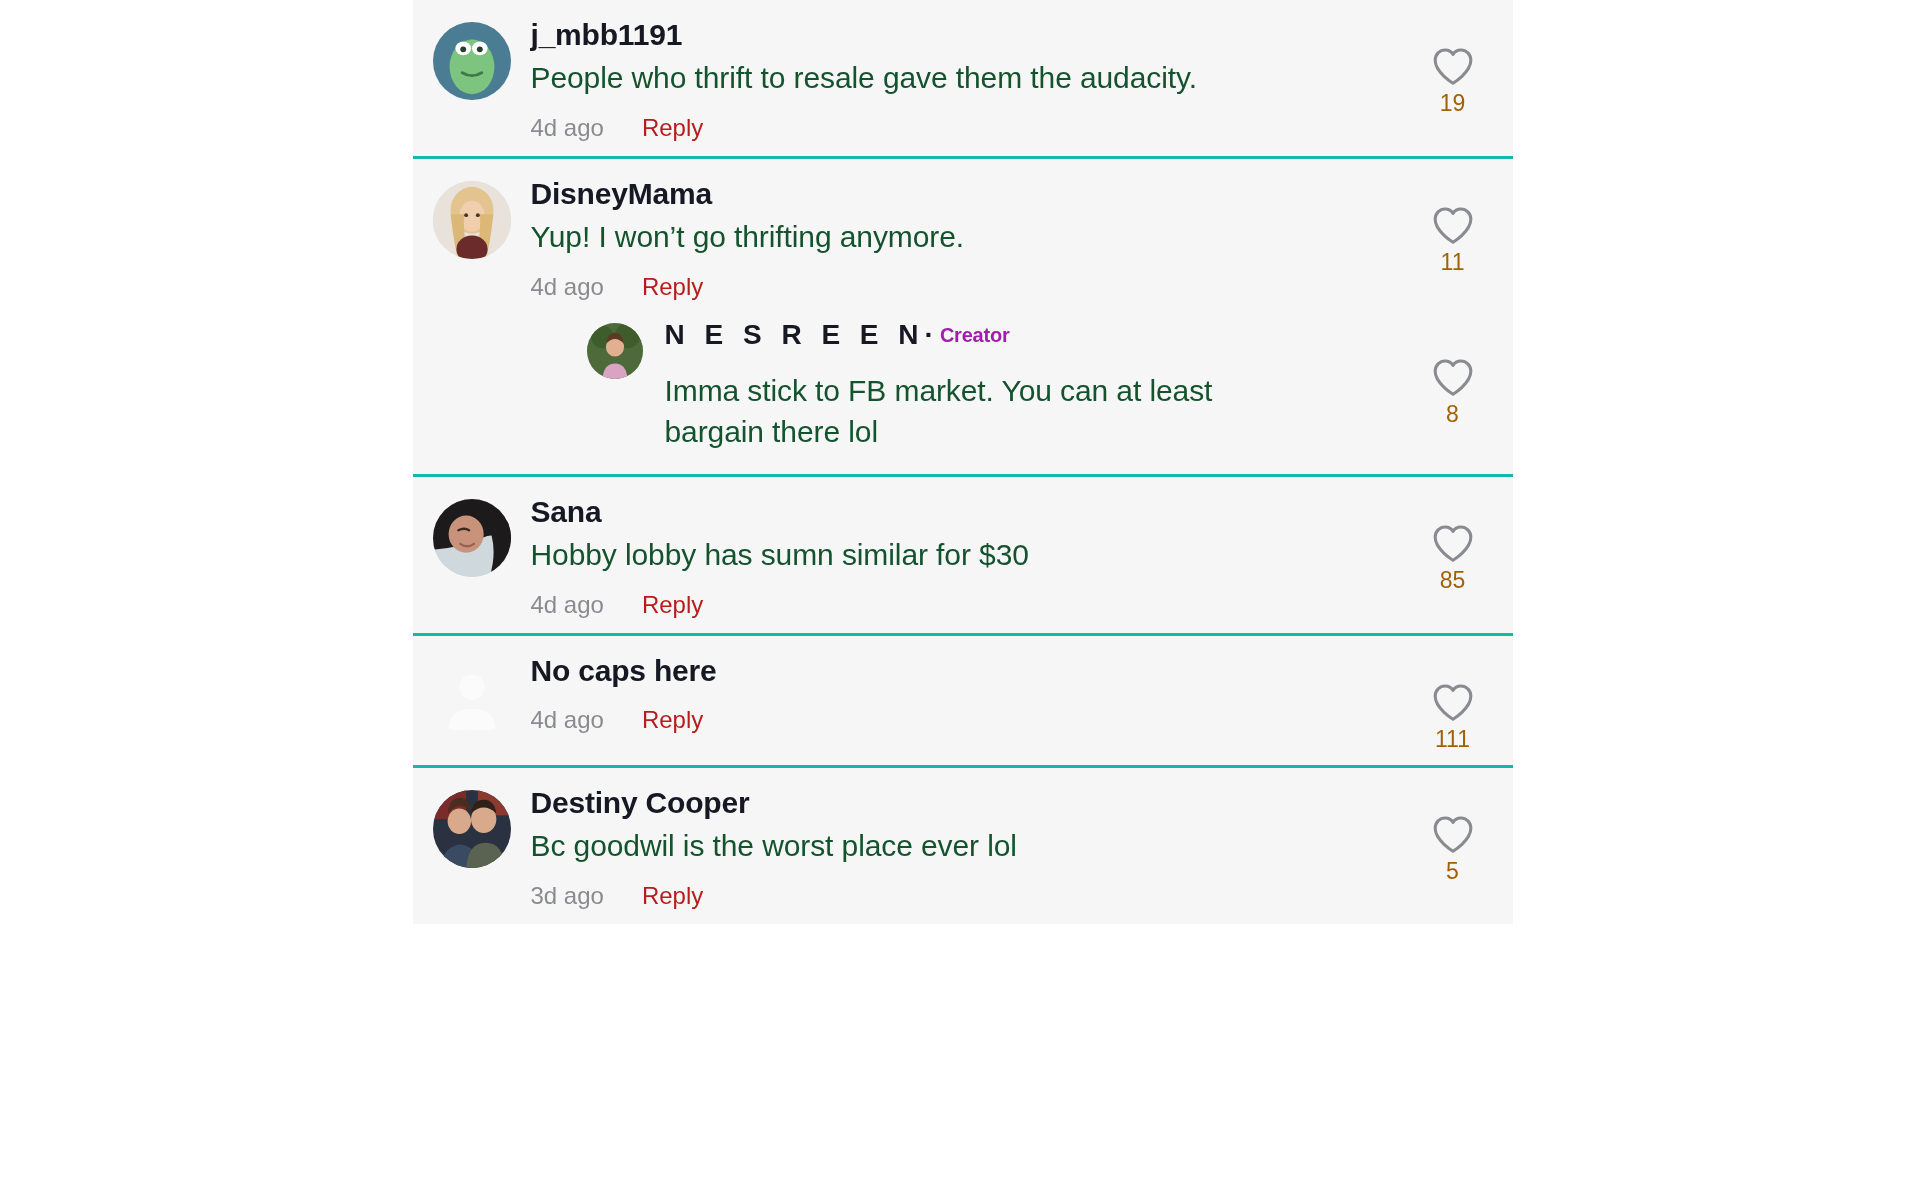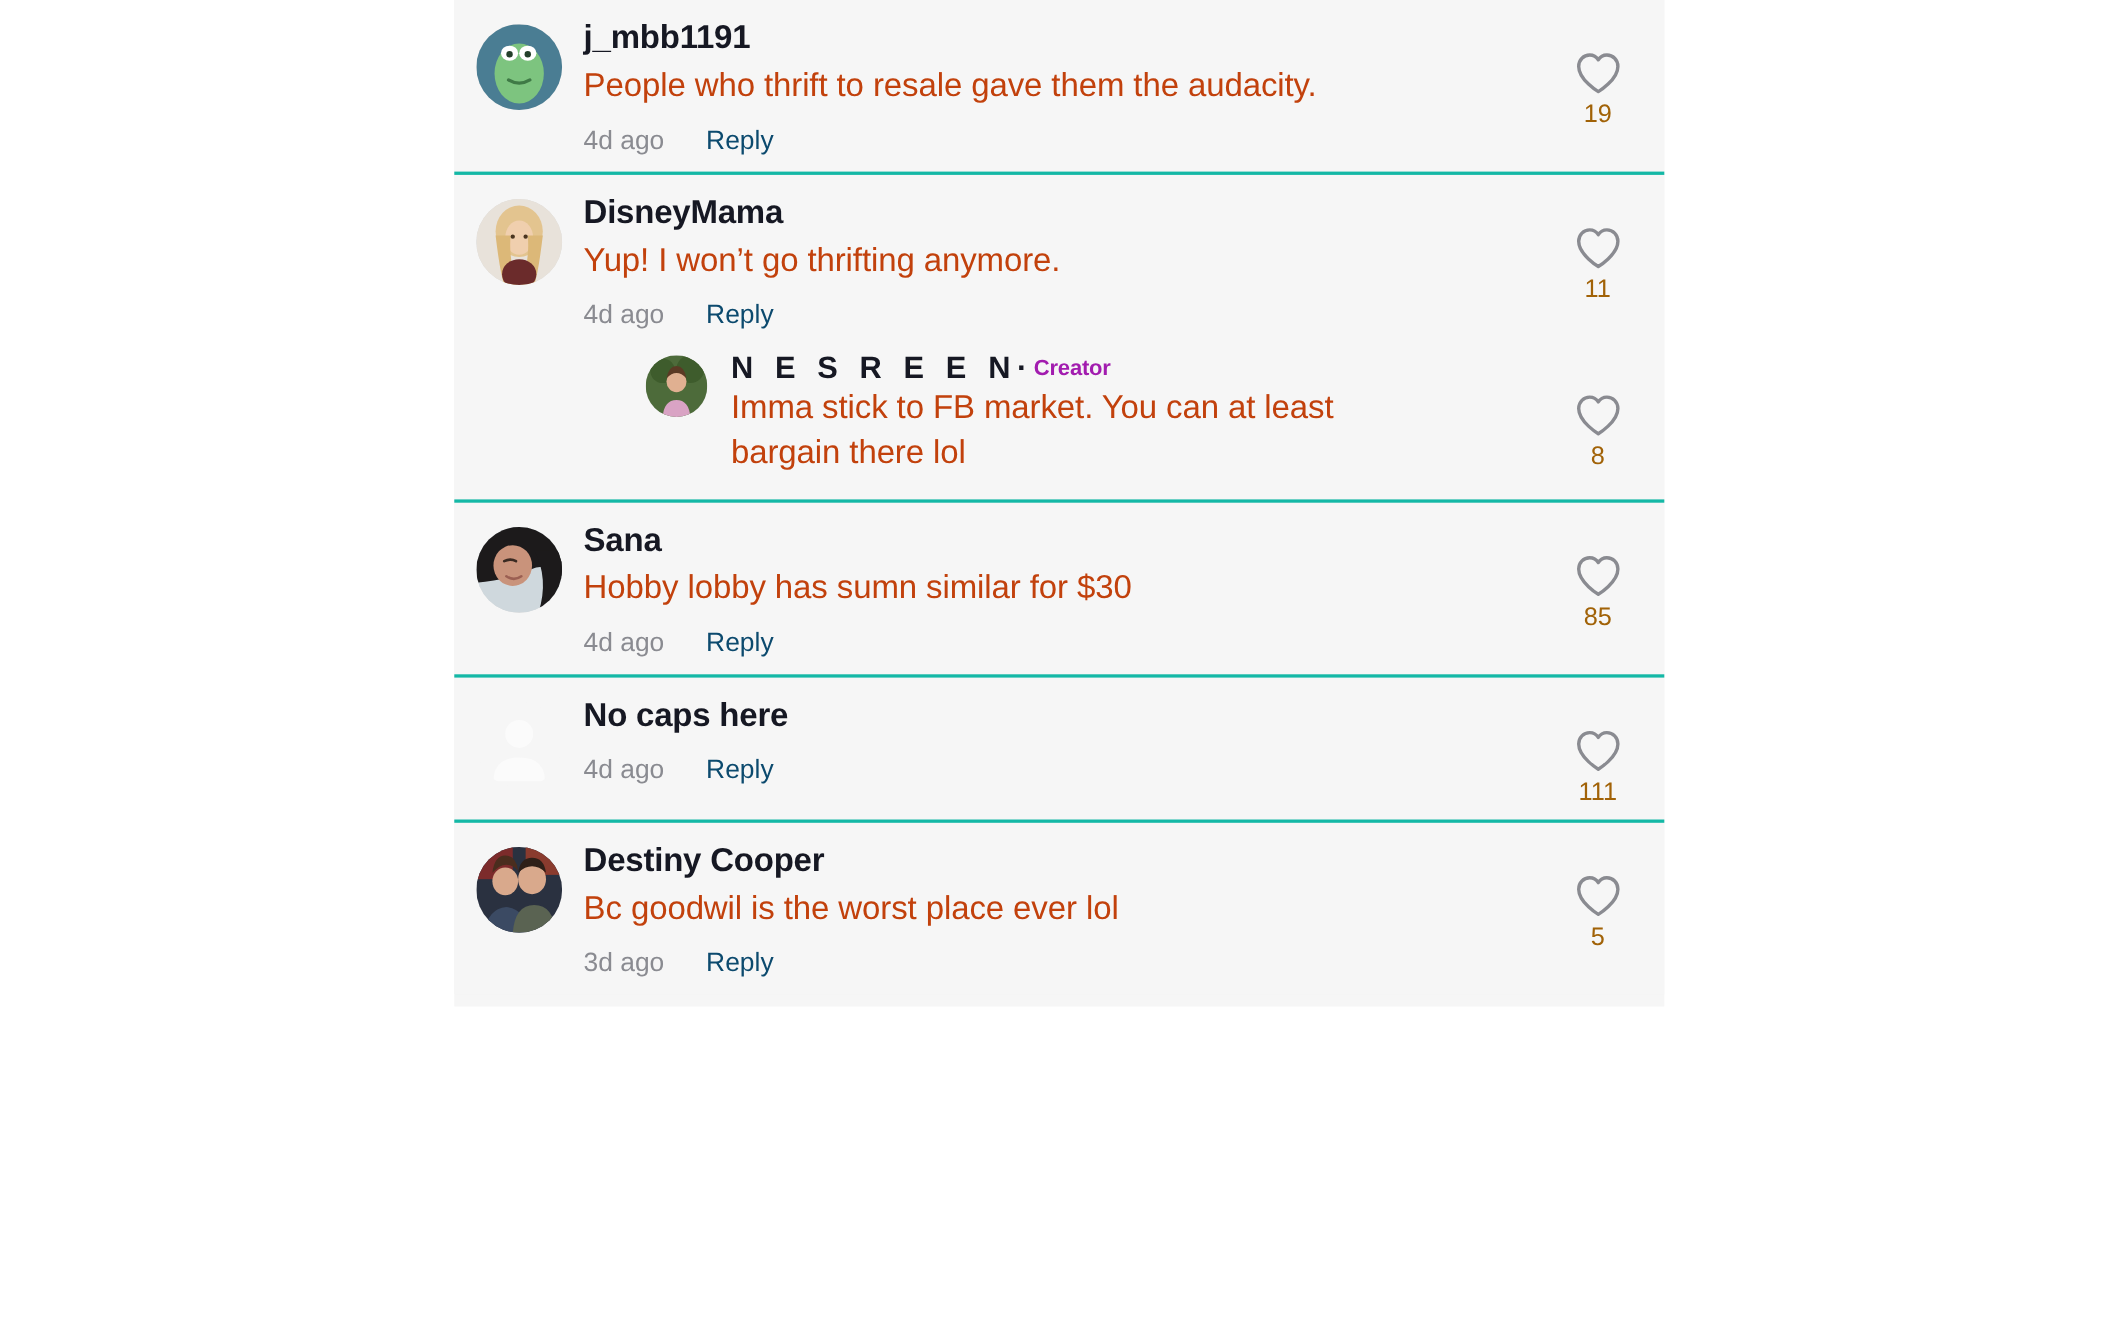--- a/index.html
+++ b/index.html
@@ -77,21 +77,21 @@
     line-height: 1.25;
     color: #161823;
     letter-spacing: -0.2px;
     margin-bottom: 4px;
   }
 
   .username-row {
     display: flex;
     align-items: center;
     gap: 0px;
-    margin-bottom: 0;
+    margin-bottom: 20px;
   }
 
   .username-spaced {
     font-weight: 700;
     font-size: 28px;
     color: #161823;
     letter-spacing: 6px;
   }
   .creator-sep {
     font-weight: 700;
@@ -102,38 +102,38 @@
   .creator-badge {
     font-weight: 700;
     font-size: 20px;
     color: #a21caf;
     letter-spacing: -0.2px;
   }
 
   .comment-text {
     font-size: 30px;
     line-height: 1.35;
-    color: #c2410c;
+    color: #14532d;
     font-weight: 400;
     letter-spacing: -0.1px;
     max-width: 690px;
   }
 
   .meta-row {
     display: flex;
     align-items: center;
     gap: 38px;
     margin-top: 16px;
   }
   .meta-time, .meta-reply {
     font-size: 24px;
     color: #8a8b91;
     font-weight: 400;
   }
-  .meta-reply { color: #0c4a6e; }
+  .meta-reply { color: #b91c1c; }
 
   .like-col {
     width: 120px;
     flex: 0 0 120px;
     display: flex;
     flex-direction: column;
     align-items: center;
     padding-top: 30px;
     gap: 6px;
   }

